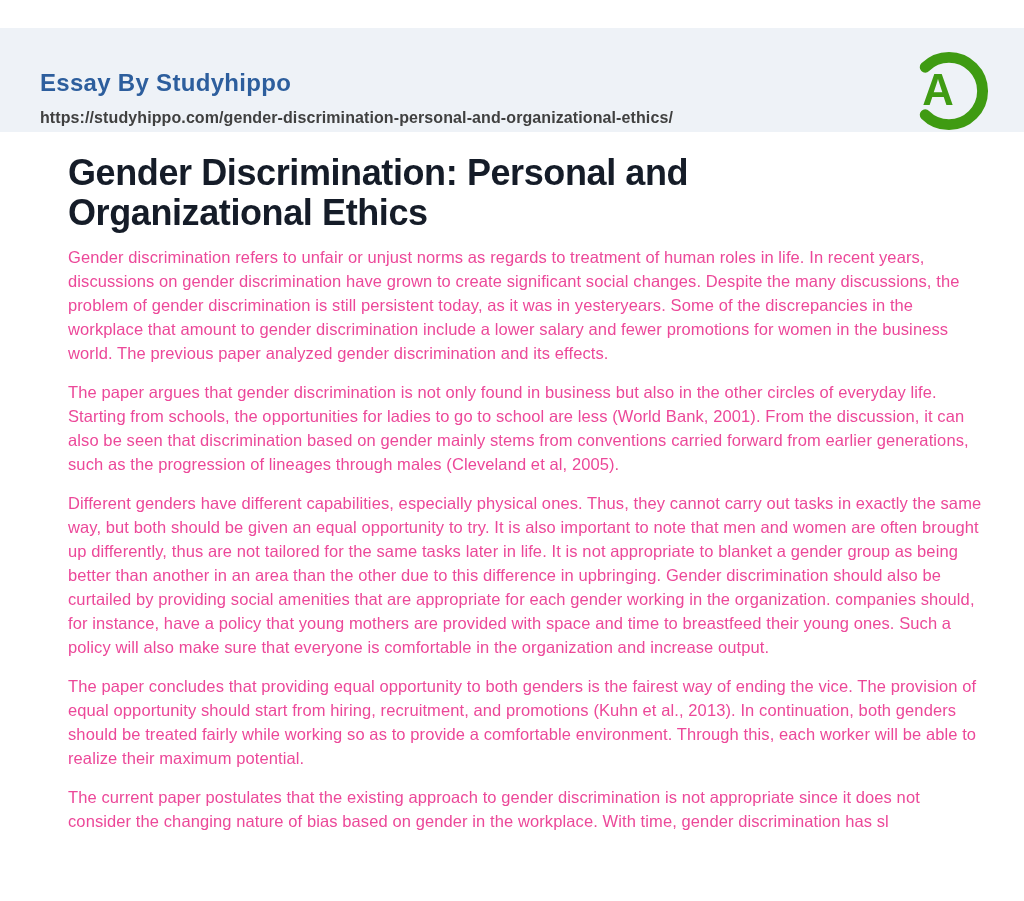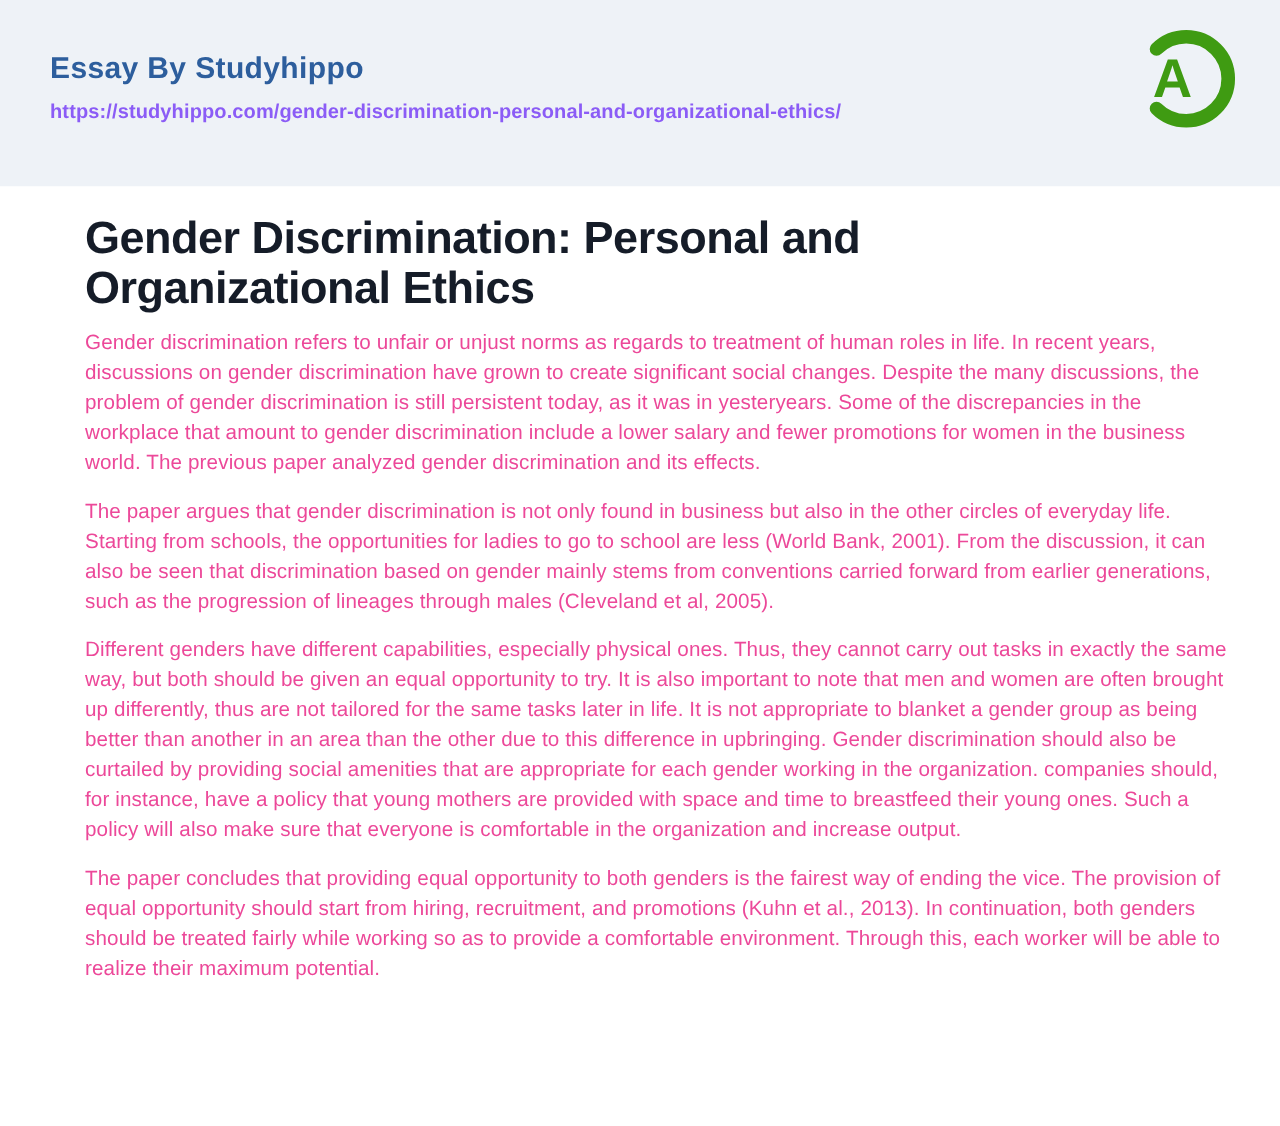--- a/index.html
+++ b/index.html
@@ -10,37 +10,38 @@
     background: #ffffff;
     font-family: "Liberation Sans", sans-serif;
     overflow: hidden;
     position: relative;
   }
 
   
   .header {
     background: #eef2f7;
     width: 1024px;
-    height: 149px;
+    height: 104px;
     position: relative;
     padding: 42px 0 0 40px;
+    margin-top: 28px;
   }
   .site-title {
     font-size: 24px;
     font-weight: 700;
     color: #2d5e9d;
     letter-spacing: 0.3px;
     line-height: 1.1;
   }
   .page-url {
     display: inline-block;
     margin-top: 13px;
     font-size: 16px;
     font-weight: 600;
-    color: #8b5cf6;
+    color: #404040;
     text-decoration: none;
     letter-spacing: 0.1px;
   }
   .logo {
     position: absolute;
     top: 21px;
     right: 33px;
     width: 84px;
     height: 84px;
   }
@@ -89,14 +90,15 @@
   <div class="article-body">
 
       <p>Gender discrimination refers to unfair or unjust norms as regards to treatment of human roles in life. In recent years, discussions on gender discrimination have grown to create significant social changes. Despite the many discussions, the problem of gender discrimination is still persistent today, as it was in yesteryears. Some of the discrepancies in the workplace that amount to gender discrimination include a lower salary and fewer promotions for women in the business world. The previous paper analyzed gender discrimination and its effects.</p>
 
       <p>The paper argues that gender discrimination is not only found in business but also in the other circles of everyday life. Starting from schools, the opportunities for ladies to go to school are less (World Bank, 2001). From the discussion, it can also be seen that discrimination based on gender mainly stems from conventions carried forward from earlier generations, such as the progression of lineages through males (Cleveland et al, 2005).</p>
 
       <p>Different genders have different capabilities, especially physical ones. Thus, they cannot carry out tasks in exactly the same way, but both should be given an equal opportunity to try. It is also important to note that men and women are often brought up differently, thus are not tailored for the same tasks later in life. It is not appropriate to blanket a gender group as being better than another in an area than the other due to this difference in upbringing. Gender discrimination should also be curtailed by providing social amenities that are appropriate for each gender working in the organization. companies should, for instance, have a policy that young mothers are provided with space and time to breastfeed their young ones. Such a policy will also make sure that everyone is comfortable in the organization and increase output.</p>
 
       <p>The paper concludes that providing equal opportunity to both genders is the fairest way of ending the vice. The provision of equal opportunity should start from hiring, recruitment, and promotions (Kuhn et al., 2013). In continuation, both genders should be treated fairly while working so as to provide a comfortable environment. Through this, each worker will be able to realize their maximum potential.</p>
 
+      <p>The current paper postulates that the existing approach to gender discrimination is not appropriate since it does not consider the changing nature of bias based on gender in the workplace. With time, gender discrimination has sl</p>
     </div>
 </main>
 
 </body></html>

